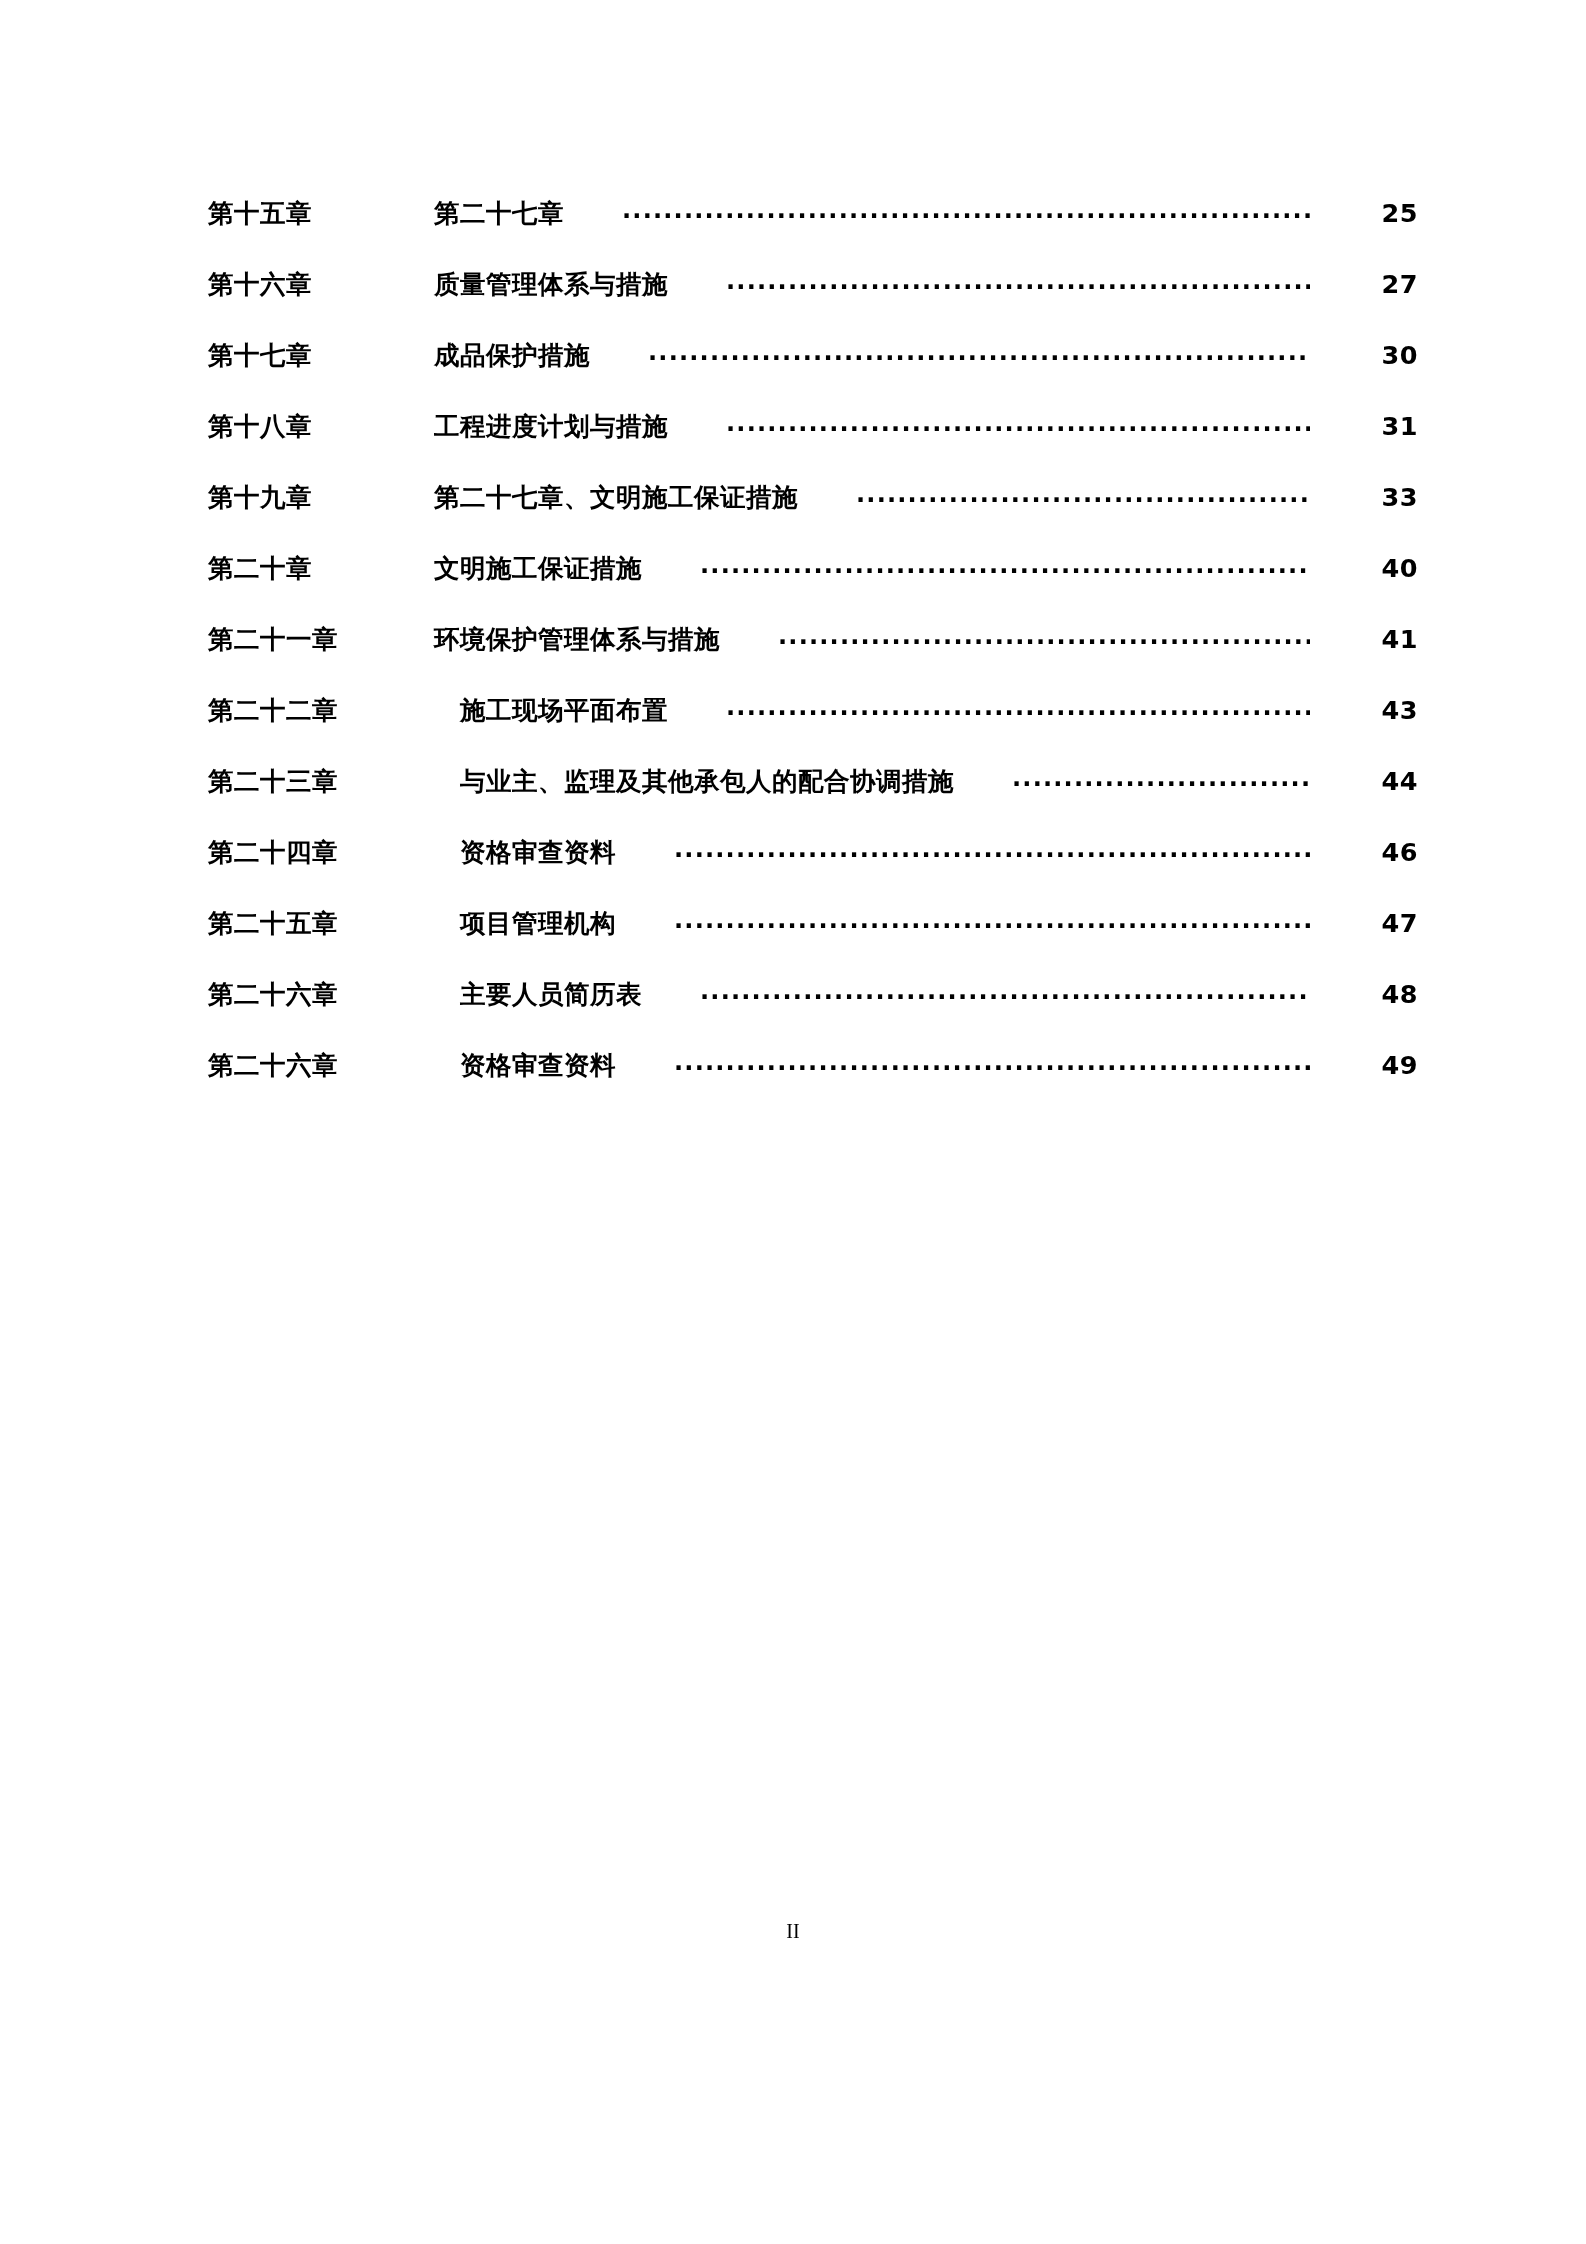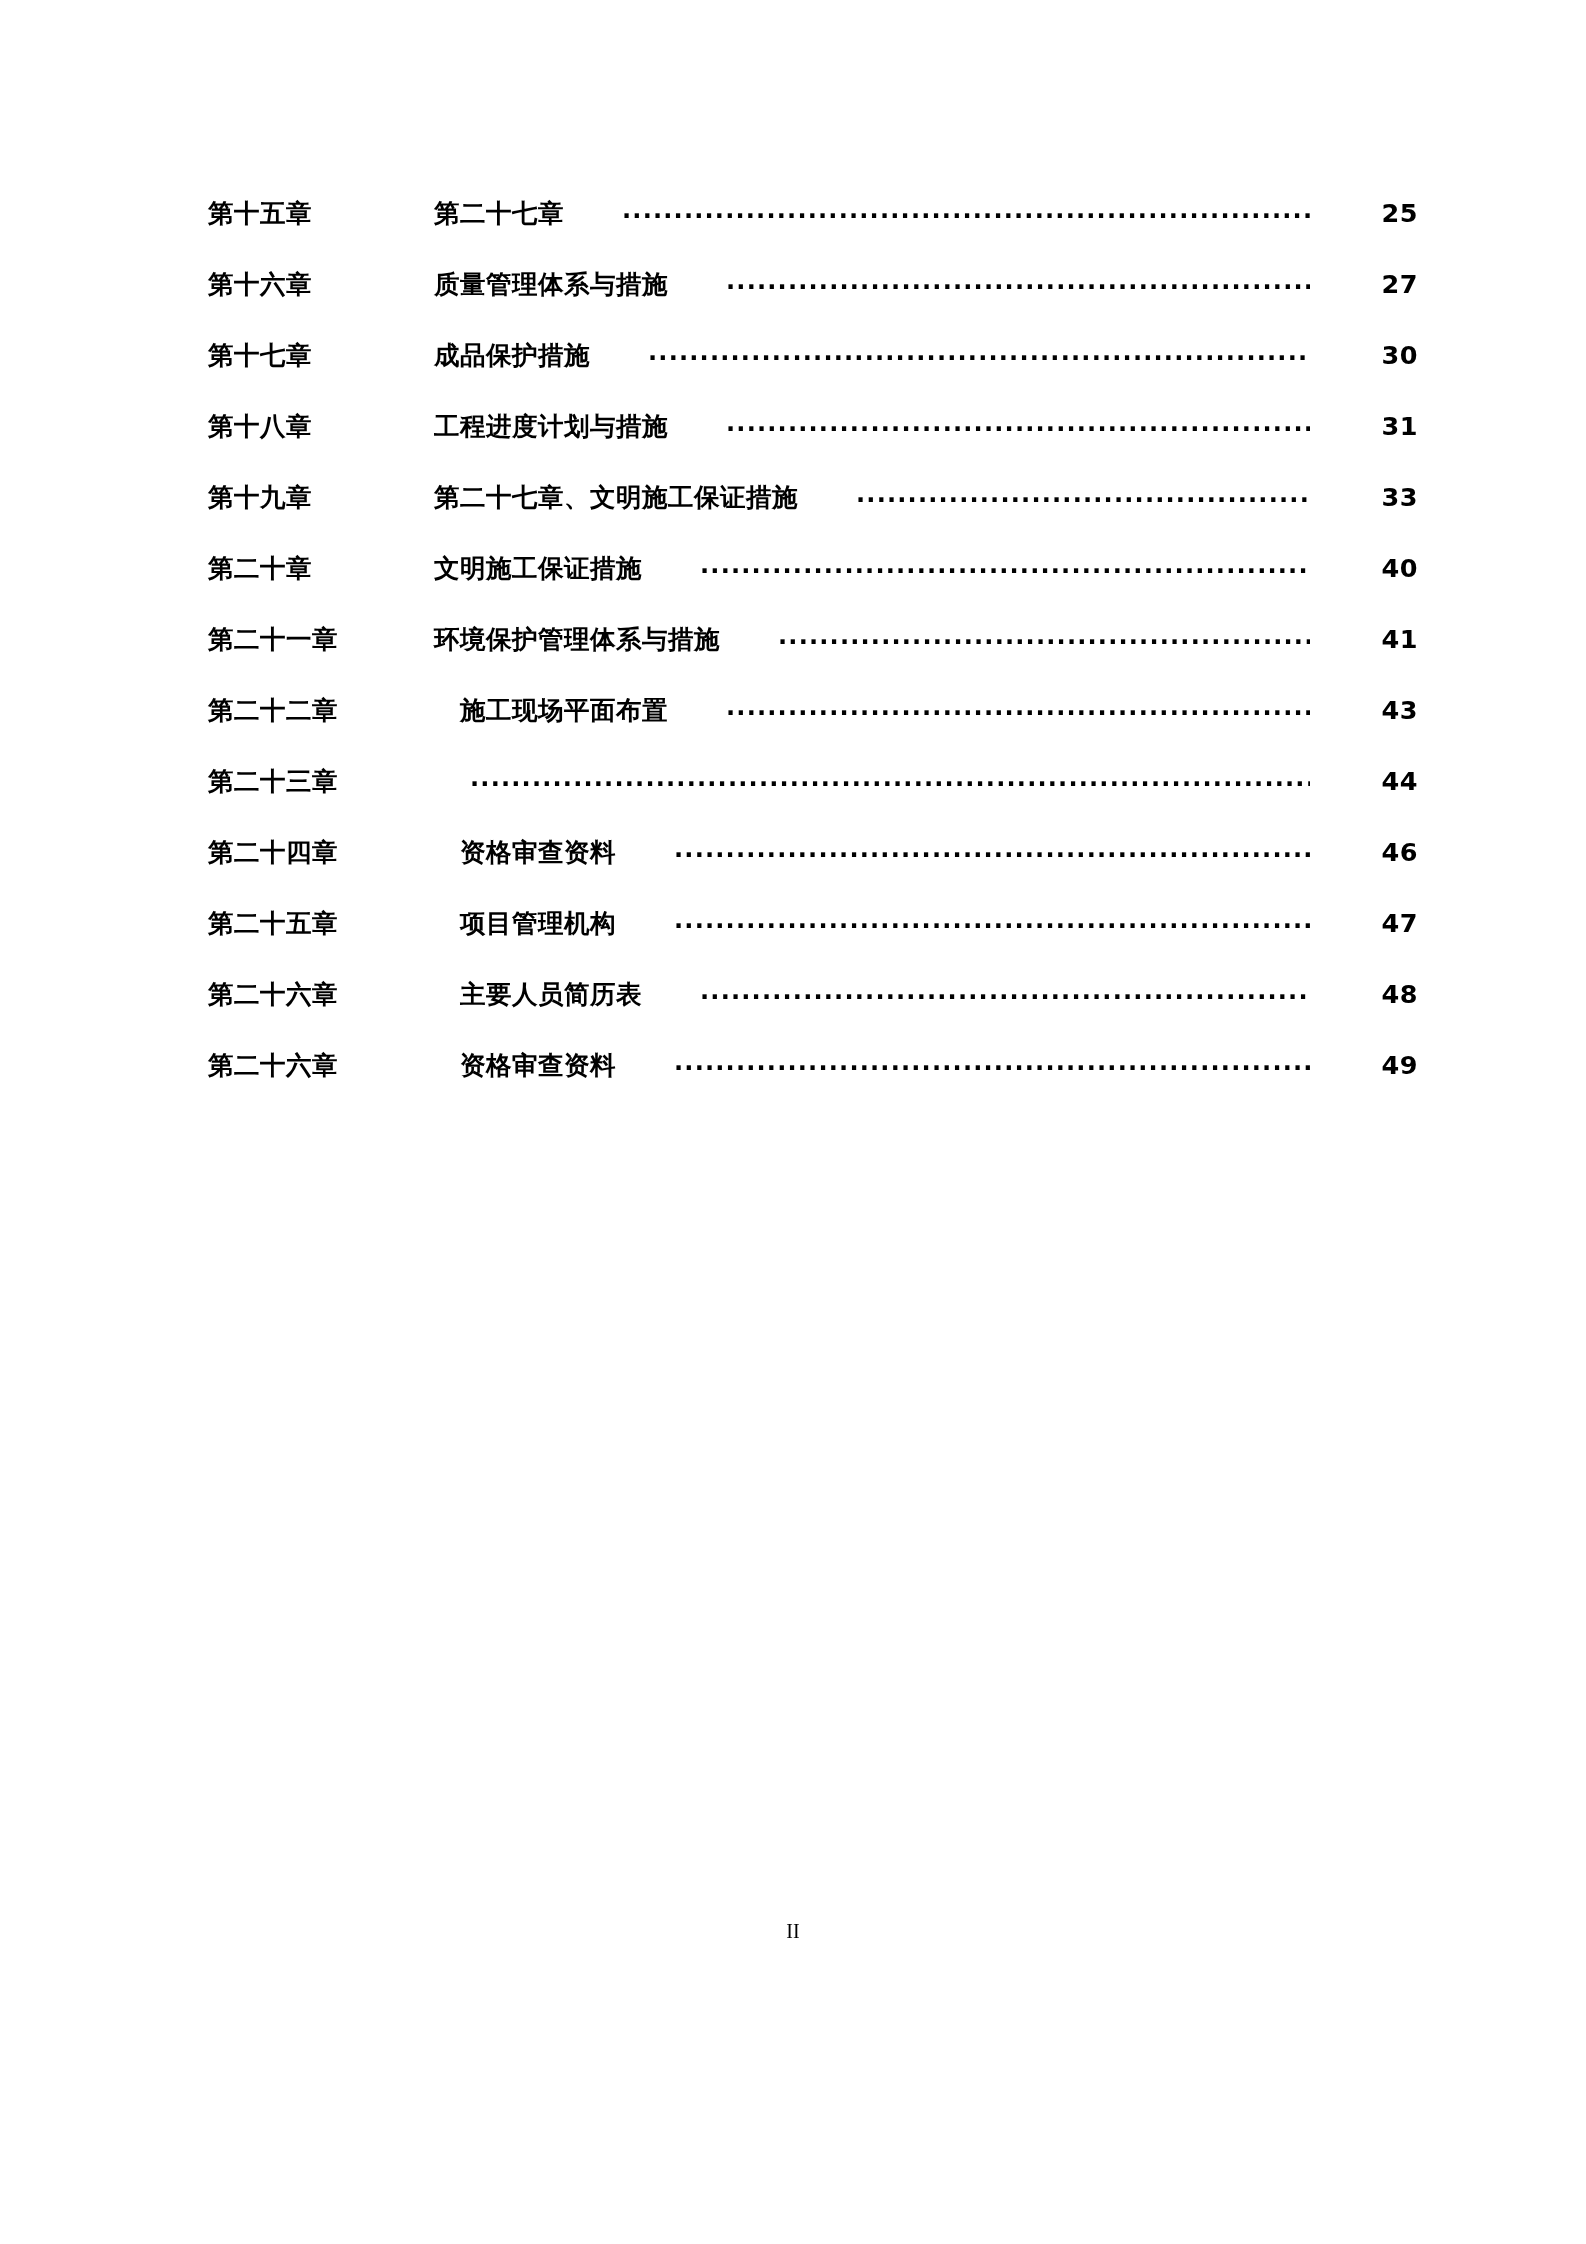--- a/index.html
+++ b/index.html
@@ -143,20 +143,21 @@
       <span class="chapter">第二十二章</span>
       <span class="gap">　</span>
       <span class="title">施工现场平面布置</span>
       <span class="leader">...........................................................................................................</span>
       <span class="pageno">43</span>
     </div>
 
     <div class="toc-entry">
       <span class="chapter">第二十三章</span>
       <span class="gap">　</span>
+      <span class="title">与业主、监理及其他承包人的配合协调措施</span>
       <span class="leader">...........................................................................................................</span>
       <span class="pageno">44</span>
     </div>
 
     <div class="toc-entry">
       <span class="chapter">第二十四章</span>
       <span class="gap">　</span>
       <span class="title">资格审查资料</span>
       <span class="leader">...........................................................................................................</span>
       <span class="pageno">46</span>

